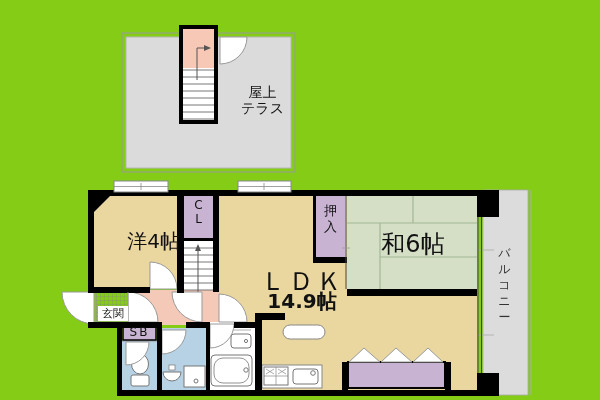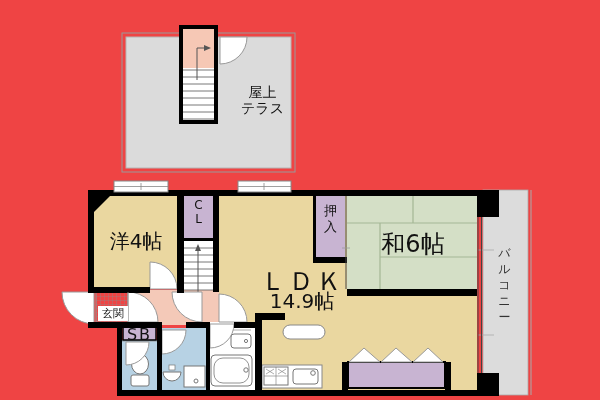--- a/index.html
+++ b/index.html
@@ -1,31 +1,31 @@
 <!DOCTYPE html>
 <html style="--room-beige: #EAD7A0; --tatami-green: #D4DFC6; --tatami-line: #A4B795; --closet-purple: #C8B4D2; --hall-pink: #F4C9B8; --stair-pink: #F6C8B5; --wet-blue: #B7D2E4; --terrace-gray: #DBDBDB; --balcony-gray: #DCDCDC; --wall-black: #000000; --fixture-line: #777777; --door-line: #999999;"><head>
 <meta charset="utf-8">
 <style>
   html,body{margin:0;padding:0;background:#fff;}
-  #stage{position:relative;width:600px;height:400px;background:#ef4444;overflow:hidden;
+  #stage{position:relative;width:600px;height:400px;background:#84cc16;overflow:hidden;
          font-family:"DejaVu Sans",sans-serif;color:#111;}
   #plan{position:absolute;left:0;top:0;}
   .lbl{position:absolute;text-align:center;color:#111;letter-spacing:0;
        font-family:"DejaVu Sans",sans-serif;}
   .ml{white-space:pre-line;}
   .terrace-label{left:205px;top:84px;width:115px;font-size:14px;line-height:16px;font-weight:500;}
-  .western-label{left:92px;top:228px;width:88px;font-size:20px;font-weight:500;}
+  .western-label{left:92px;top:228px;width:88px;font-size:20px;font-weight:500;text-align:right;}
   .cl-top-label{left:184px;top:198px;width:29px;font-size:12px;line-height:14px;font-weight:500;}
   .ldk-name-label{left:240px;top:264px;width:125px;font-size:26px;font-weight:500;letter-spacing:2px;}
-  .ldk-size-label{left:238px;top:288px;width:128px;font-size:20px;font-weight:400;}
+  .ldk-size-label{left:238px;top:288px;width:128px;font-size:20px;font-weight:700;}
   .oshiire-label{left:316px;top:203px;width:29px;font-size:13px;line-height:16px;font-weight:500;}
   .japanese-label{left:353px;top:228px;width:120px;font-size:24px;font-weight:500;}
   .balcony-label{left:496px;top:245px;width:17px;font-size:12px;line-height:16px;color:#333;}
   .entrance-label{left:98px;top:306px;width:30px;font-size:11px;background:#fff;font-weight:500;}
-  .sb-label{left:123px;top:325px;width:33px;font-size:16px;letter-spacing:2px;font-weight:500;}
+  .sb-label{left:123px;top:325px;width:33px;font-size:12px;letter-spacing:2px;font-weight:500;}
   .cl-bottom-label{left:348px;top:368px;width:97px;font-size:13px;letter-spacing:5px;font-weight:500;}
 </style>
 </head>
 <body>
 
 <div id="stage">
 
 <svg id="plan" width="600" height="400" viewBox="0 0 600 400">
   <defs>
     <pattern id="checker" width="4" height="4" patternUnits="userSpaceOnUse">

